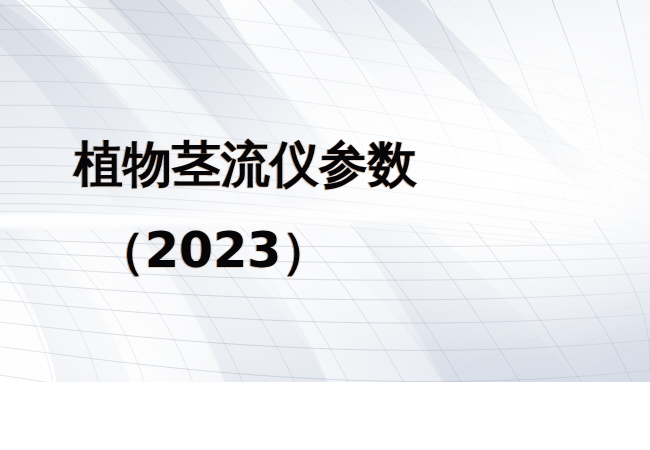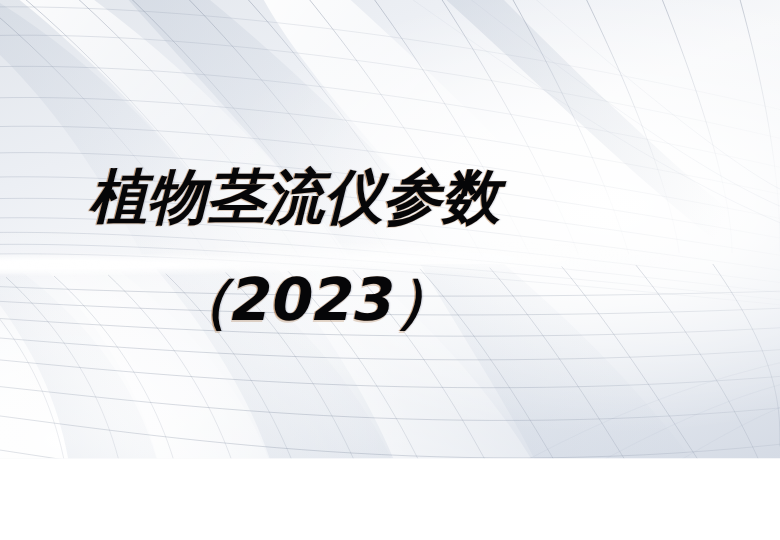--- a/index.html
+++ b/index.html
@@ -16,21 +16,20 @@
     position: relative;
     width: 650px;
     height: 382px;
     overflow: hidden;
     background: #eef0f4;
     
     background-image:
       radial-gradient(ellipse 560px 300px at 78% 46%, #ffffff 0%, rgba(255,255,255,0.85) 22%, rgba(255,255,255,0.0) 62%),
       radial-gradient(ellipse 420px 260px at 8% 96%, #ffffff 0%, rgba(255,255,255,0.55) 30%, rgba(255,255,255,0) 70%),
       linear-gradient(157deg, #e2e6ec 0%, #eceff4 24%, #f7f8fa 45%, #f3f5f8 60%, #dfe4ec 86%, #d5dbe5 100%);
-    font-style: italic;
   }
 
   
   .bg-layer {
     position: absolute;
     inset: 0;
     width: 650px;
     height: 450px;
     pointer-events: none;
   }
@@ -75,21 +74,20 @@
   }
   #title-line-1 {
     left: 74px;
     top: 140px;
     font-size: 49px;
   }
   #title-line-2 {
     left: 96px;
     top: 226px;
     font-size: 49px;
-    margin-left: 48px;
   }
 </style>
 </head>
 <body>
 
 <div id="slide">
 
   <div class="bg-layer">
     <svg class="mesh-svg" width="650" height="450" viewBox="0 0 650 450" xmlns="http://www.w3.org/2000/svg" aria-hidden="true">
       <defs>

